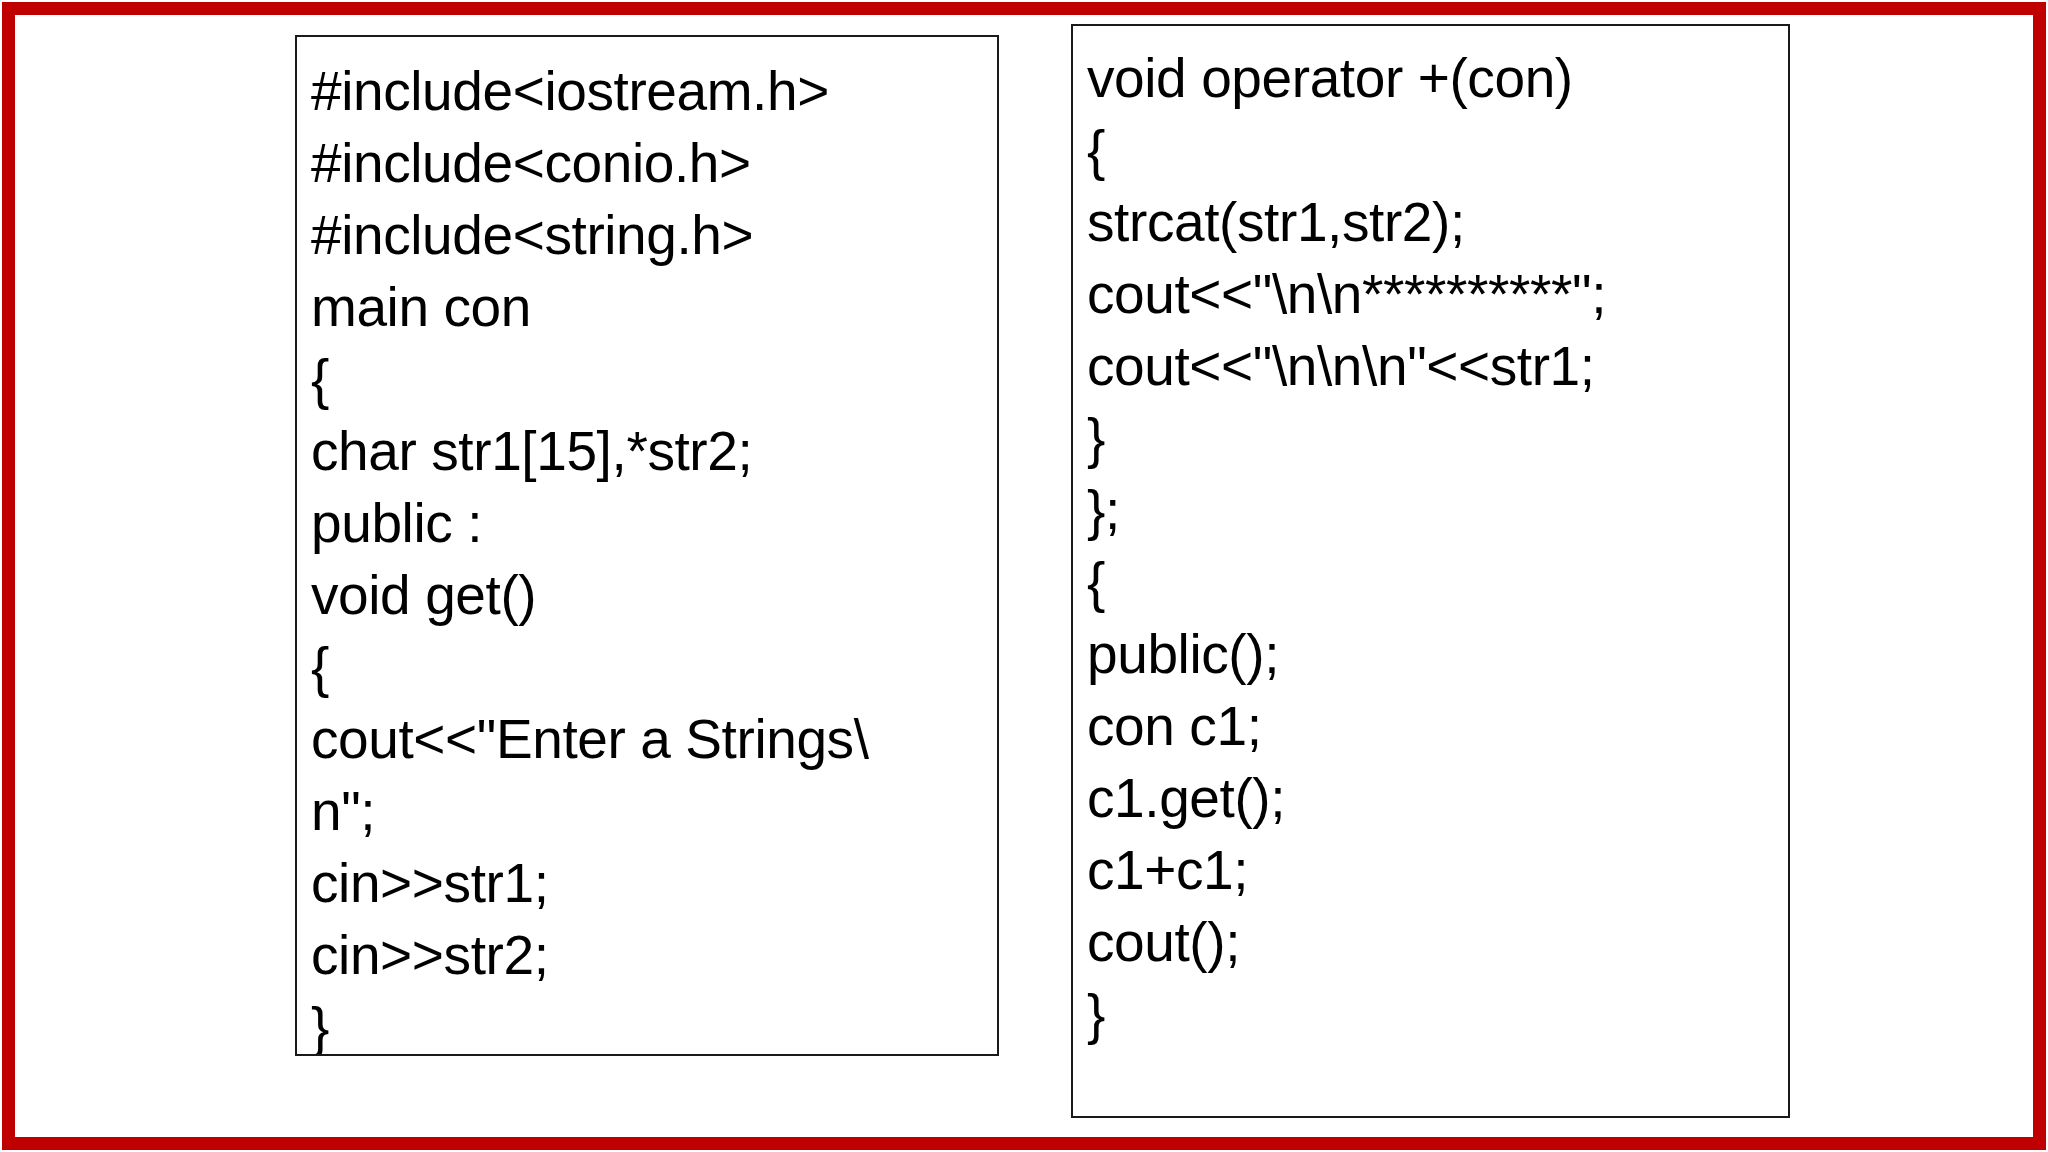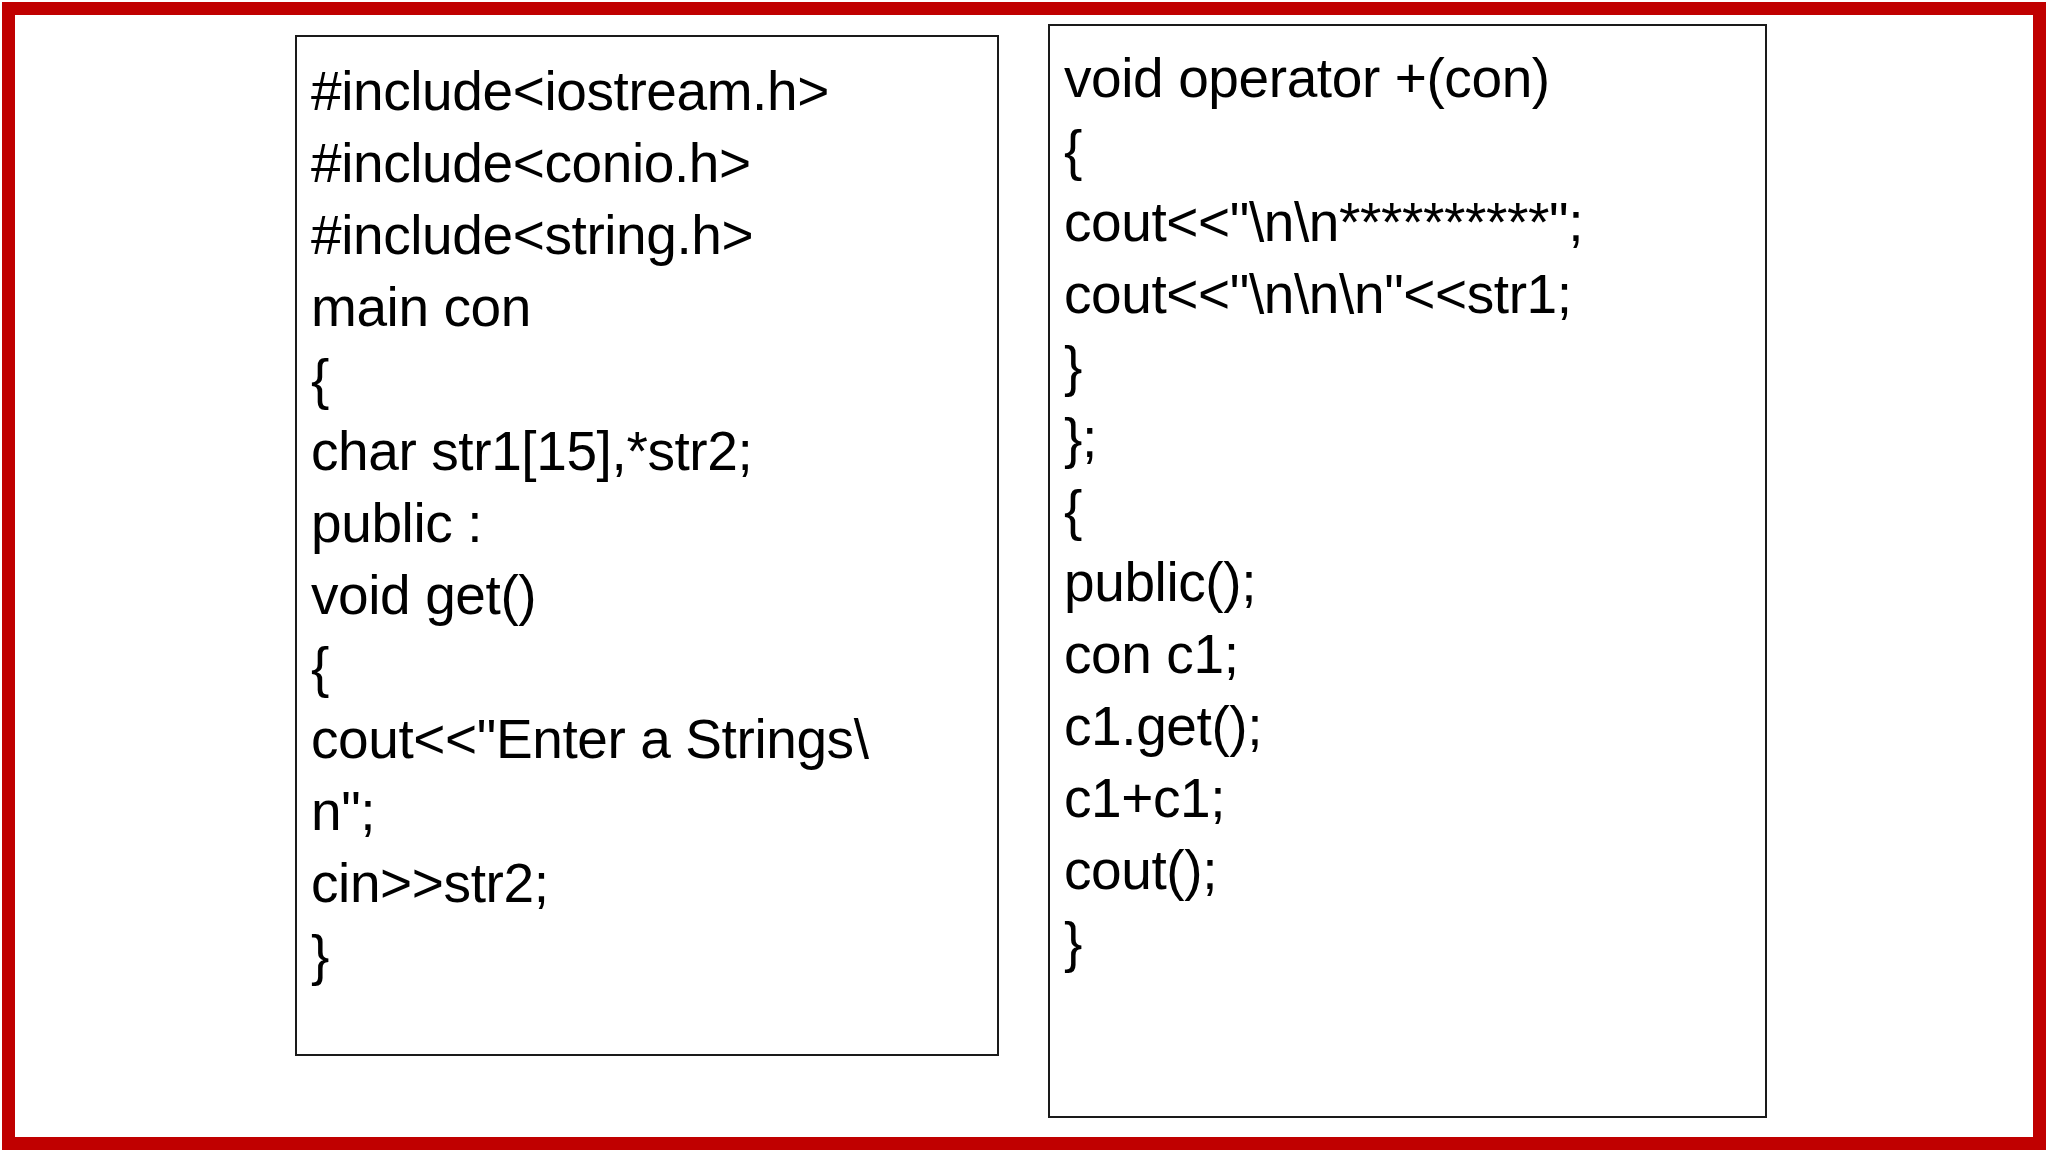--- a/index.html
+++ b/index.html
@@ -54,21 +54,21 @@
 
   .code-box--left {
     left: 295px;
     top: 35px;
     width: 704px;
     height: 1021px;
     padding: 18px 8px 10px 14px;
   }
 
   .code-box--right {
-    left: 1048px;
+    left: 1071px;
     top: 24px;
     width: 719px;
     height: 1094px;
     padding: 16px 8px 10px 14px;
   }
 
   .code-listing {
     display: block;
     list-style: none;
   }
@@ -103,29 +103,31 @@
         <span class="code-line">#include&lt;conio.h&gt;</span>
         <span class="code-line">#include&lt;string.h&gt;</span>
         <span class="code-line">main con</span>
         <span class="code-line">{</span>
         <span class="code-line">char str1[15],*str2;</span>
         <span class="code-line">public :</span>
         <span class="code-line">void get()</span>
         <span class="code-line">{</span>
         <span class="code-line">cout&lt;&lt;"Enter a Strings\</span>
         <span class="code-line code-line--wrap">n";</span>
+        <span class="code-line">cin&gt;&gt;str1;</span>
         <span class="code-line">cin&gt;&gt;str2;</span>
         <span class="code-line">}</span>
       </div>
     </div>
 
     <div class="code-box code-box--right">
       <div class="code-listing">
         <span class="code-line">void operator +(con)</span>
         <span class="code-line">{</span>
+        <span class="code-line">strcat(str1,str2);</span>
         <span class="code-line">cout&lt;&lt;"\n\n**********";</span>
         <span class="code-line">cout&lt;&lt;"\n\n\n"&lt;&lt;str1;</span>
         <span class="code-line">}</span>
         <span class="code-line">};</span>
         <span class="code-line">{</span>
         <span class="code-line">public();</span>
         <span class="code-line">con c1;</span>
         <span class="code-line">c1.get();</span>
         <span class="code-line">c1+c1;</span>
         <span class="code-line">cout();</span>

